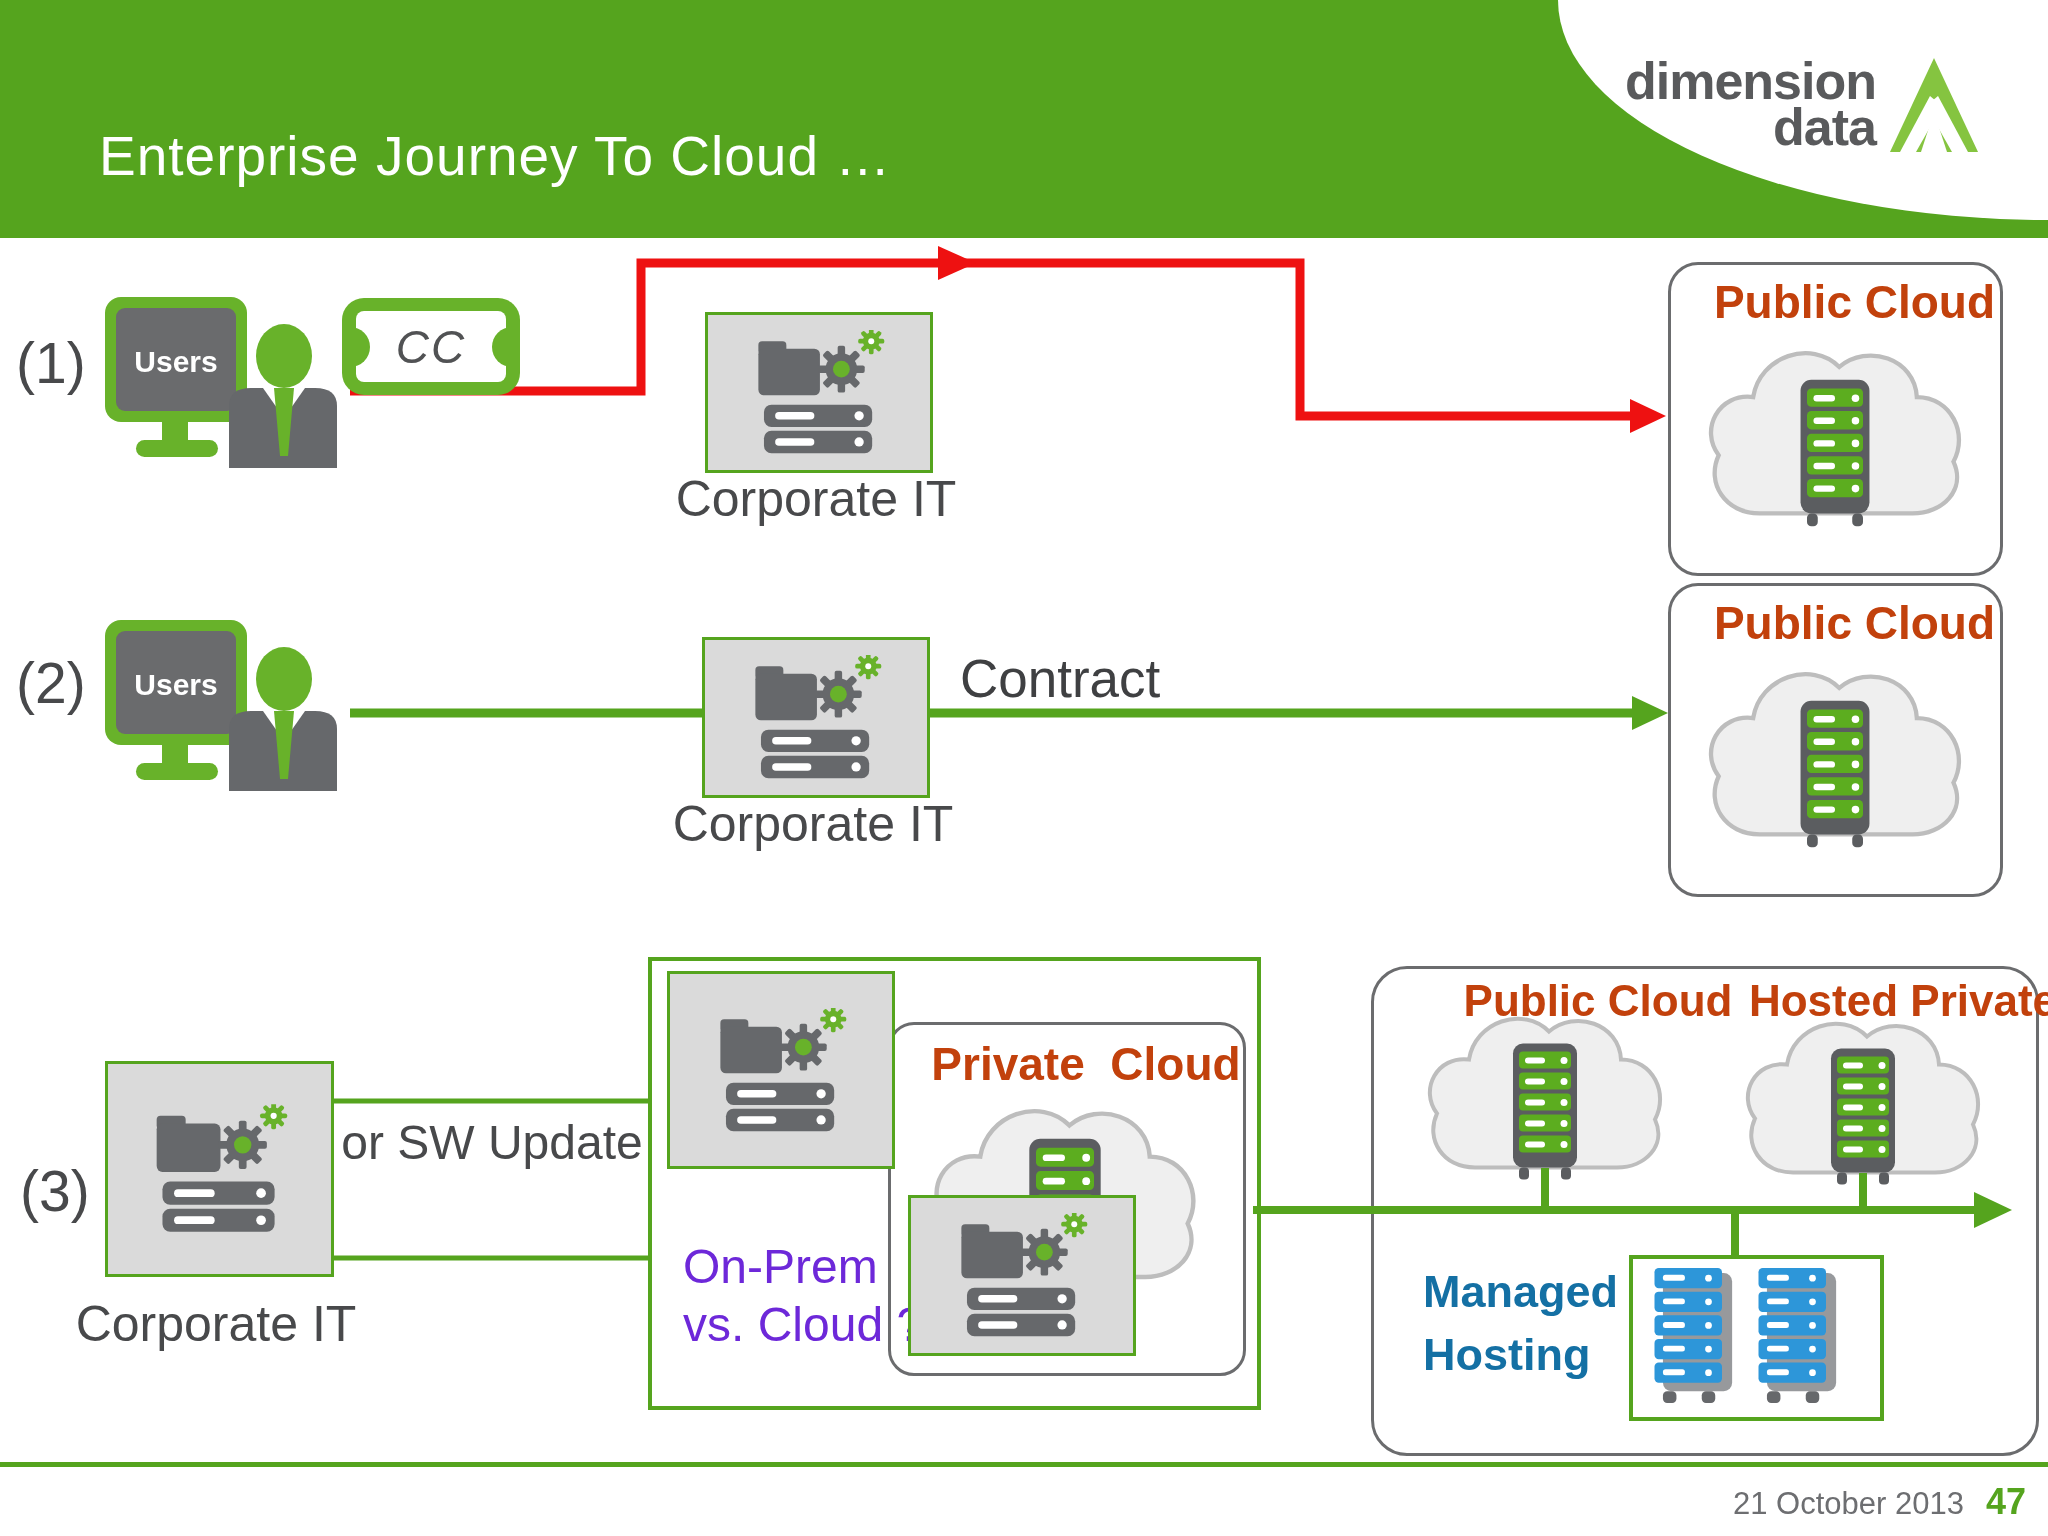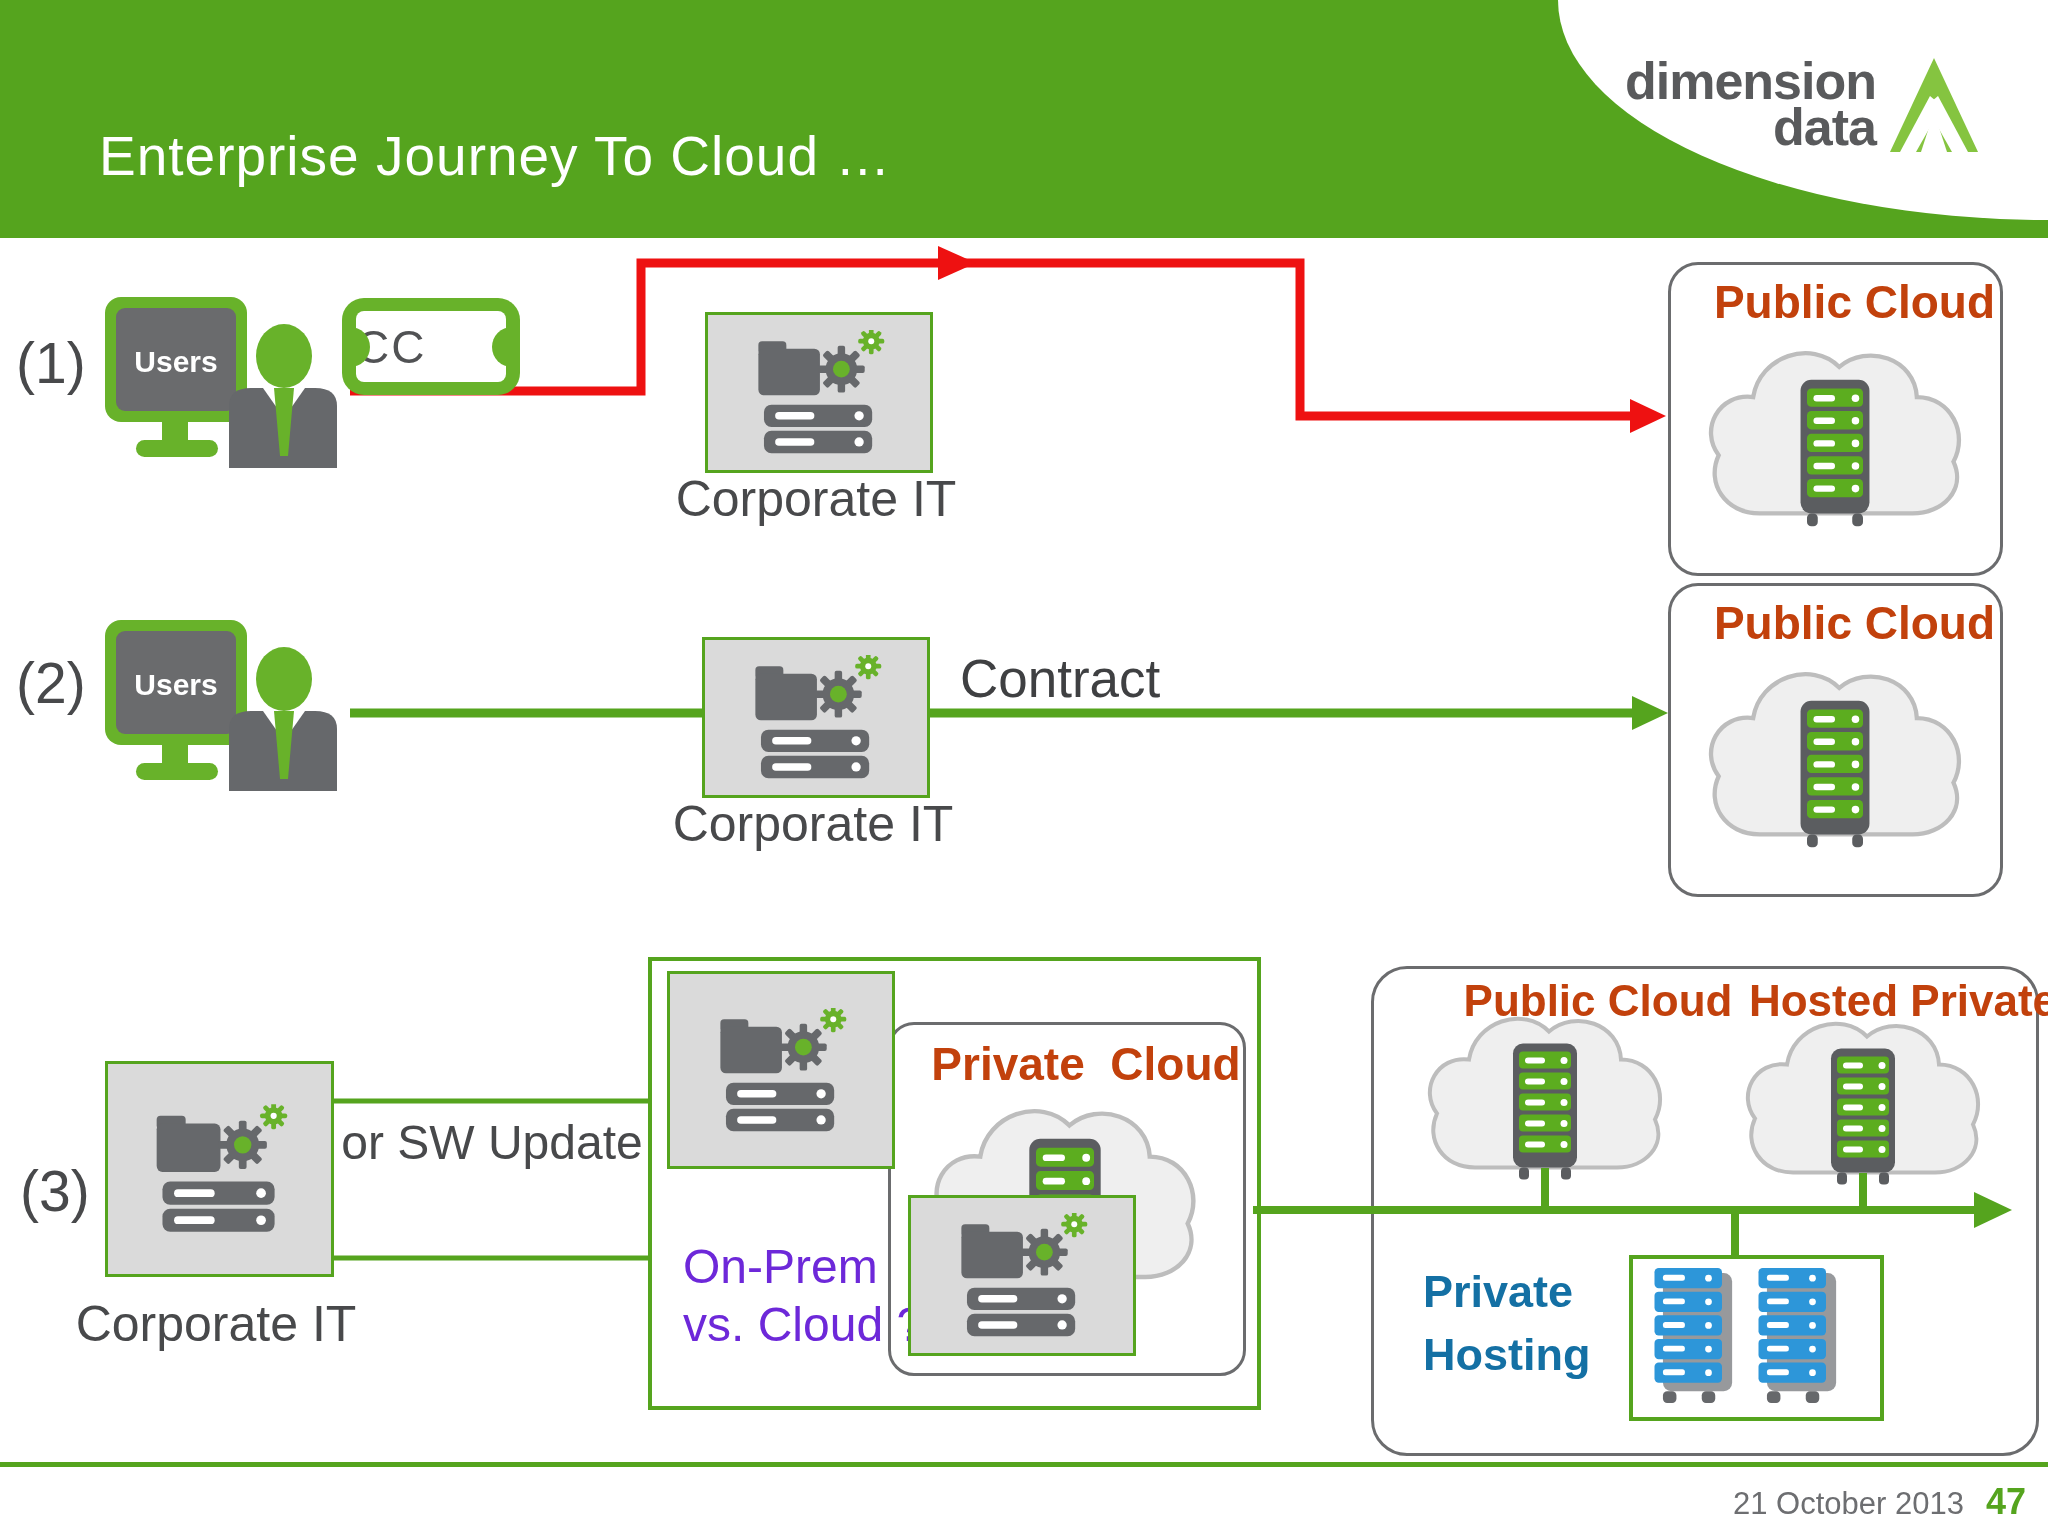--- a/index.html
+++ b/index.html
@@ -35,21 +35,21 @@
   .screen{position:absolute;left:11px;top:11px;right:11px;bottom:11px;background:#6A6B6D;border-radius:9px;
           display:flex;justify-content:center;overflow:hidden;}
   .screen span{display:inline-block;width:84px;margin-top:38px;text-align:center;color:#fff;
                font-weight:700;font-size:30px;line-height:31px;word-break:break-all;}
   .standneck{position:absolute;left:62px;top:131px;width:26px;height:20px;background:#68B22A;}
   .standbase{position:absolute;left:36px;top:150px;width:82px;height:17px;background:#68B22A;border-radius:9px;}
   .person{position:absolute;left:125px;top:32px;}
   
   .cc{position:absolute;left:342px;top:298px;width:178px;height:97px;background:#68B22A;border-radius:22px;z-index:12;}
   .bill{position:absolute;left:14px;top:13px;width:150px;height:71px;background:#ffffff;border-radius:8px;
-        overflow:hidden;display:flex;align-items:center;}
+        overflow:hidden;display:flex;align-items:center;justify-content:center;font-style:italic;}
   .bill .notch{position:absolute;width:40px;height:40px;border-radius:50%;background:#68B22A;}
   .cc-label{font-size:46px;font-weight:400;color:#515254;letter-spacing:2px;}
   
   .bigbox{position:absolute;left:648px;top:957px;width:605px;height:445px;background:#ffffff;
           border:4px solid #55A41E;z-index:9;}
   .privatebox{position:absolute;left:888px;top:1022px;width:352px;height:348px;background:#ffffff;
               border:3px solid #6B6C6E;border-radius:26px;z-index:13;}
   .privatebox .bluetitle{position:absolute;left:0;right:0;top:12px;}
   .rightbox{position:absolute;left:1371px;top:966px;width:662px;height:484px;background:#ffffff;
             border:3px solid #6B6C6E;border-radius:36px;z-index:11;}
@@ -305,21 +305,21 @@
   <div class="bluetitle abs" style="left:1400px;top:976px;width:320px;font-size:44px;z-index:14;">Public Cloud</div>
   <div class="bluetitle abs" style="left:1690px;top:976px;width:350px;font-size:44px;z-index:14;">Hosted Private</div>
   <svg class="cloudsvg overcloud" style="left:1415px;top:995px;" width="260" height="205" viewBox="0 0 260 200">
       <use href="#cloud-server"></use>
     </svg>
   <svg class="cloudsvg overcloud" style="left:1733px;top:1000px;" width="260" height="205" viewBox="0 0 260 200">
       <use href="#cloud-server"></use>
     </svg>
 
   <div class="managedtext">
-    <div>Private</div>
+    <div>Managed</div>
     <div>Hosting</div>
   </div>
   <div class="managedbox"></div>
   <svg class="bluerack" style="left:1652px;top:1268px;" width="86" height="135" viewBox="0 0 100 160">
       <use href="#blue-rack"></use>
     </svg>
   <svg class="bluerack" style="left:1756px;top:1268px;" width="86" height="135" viewBox="0 0 100 160">
       <use href="#blue-rack"></use>
     </svg>
 

